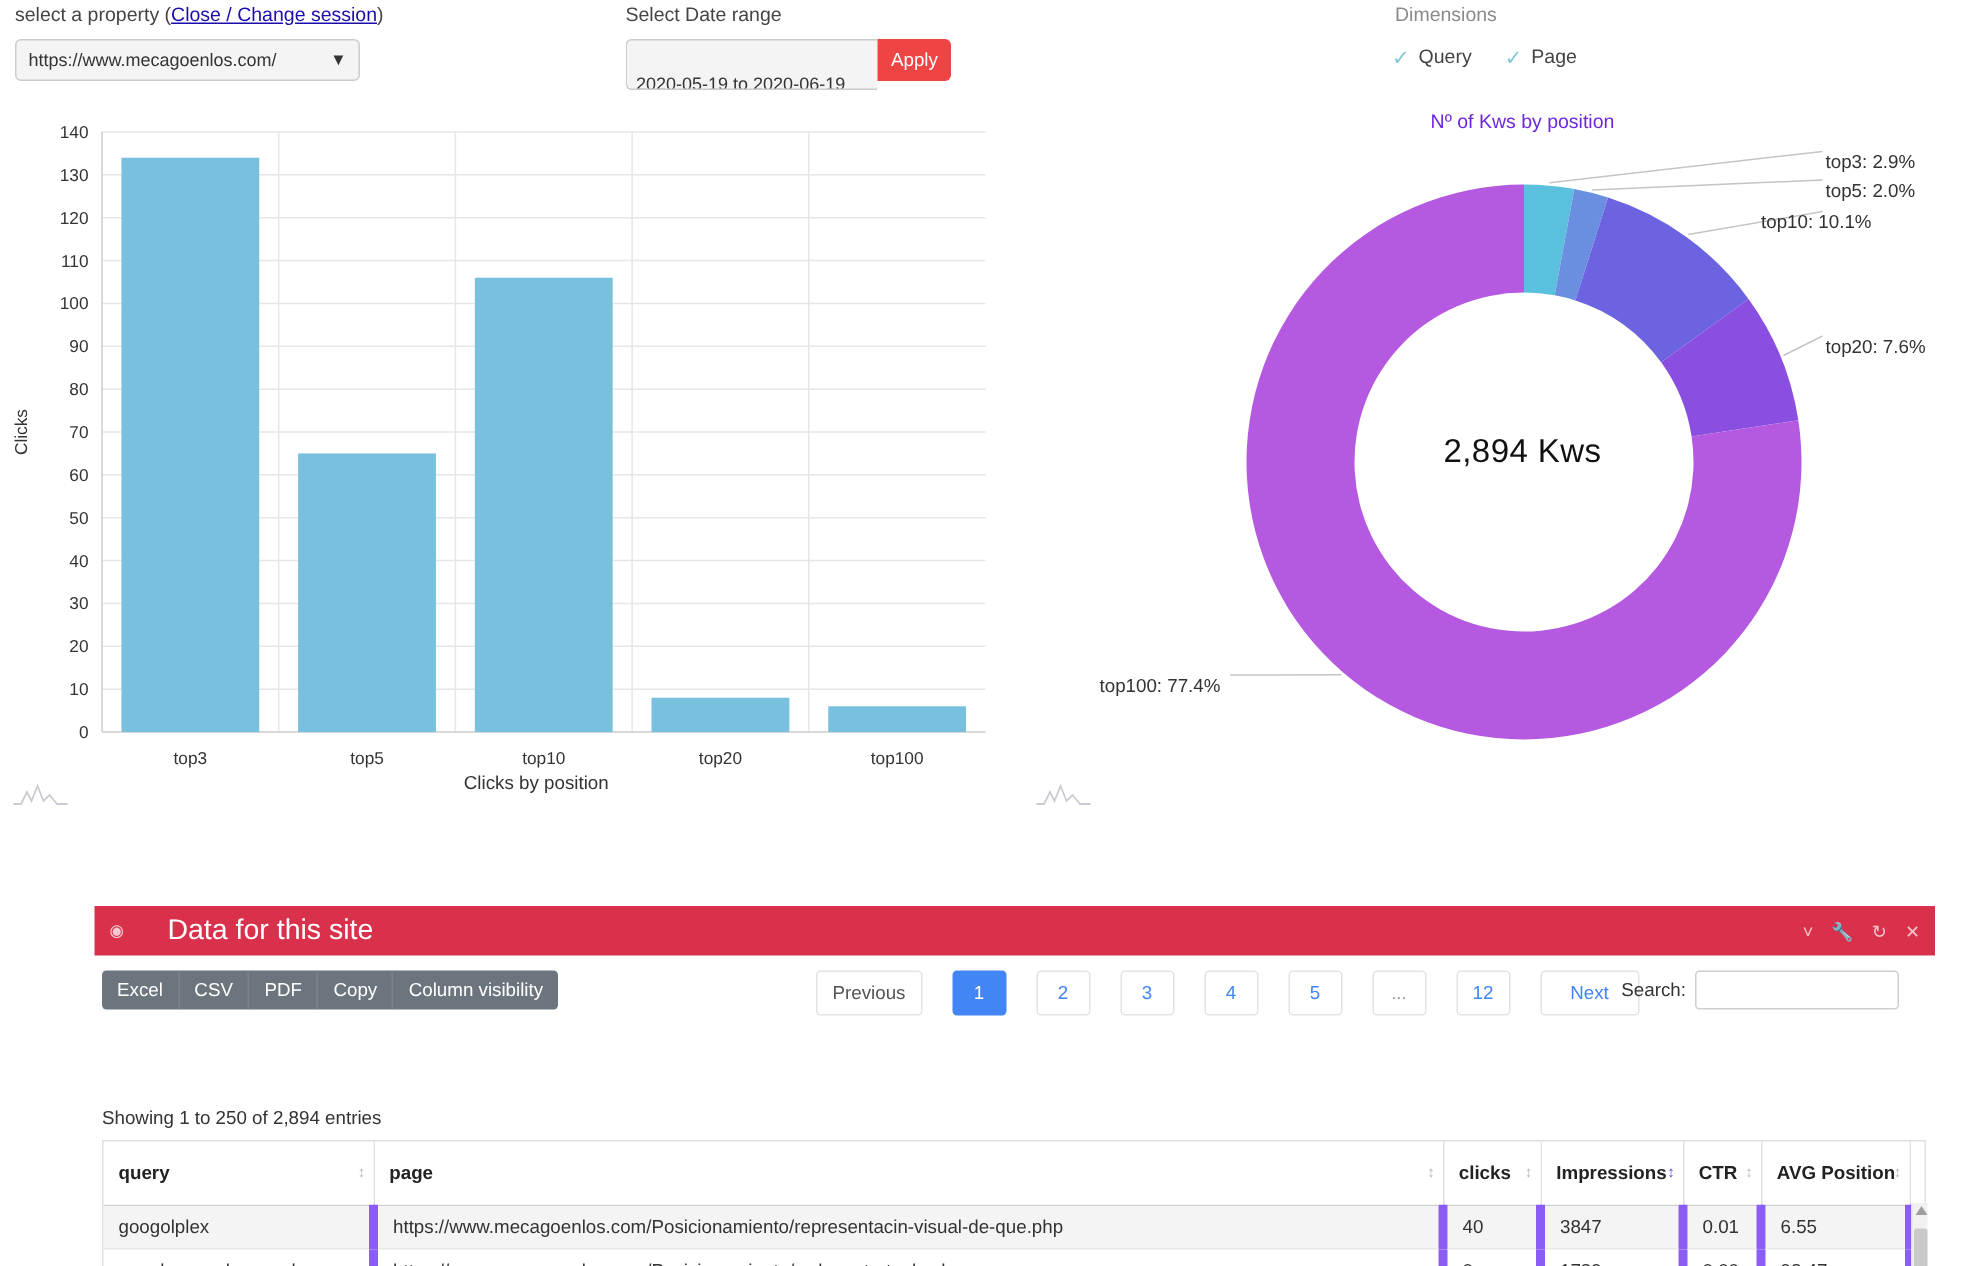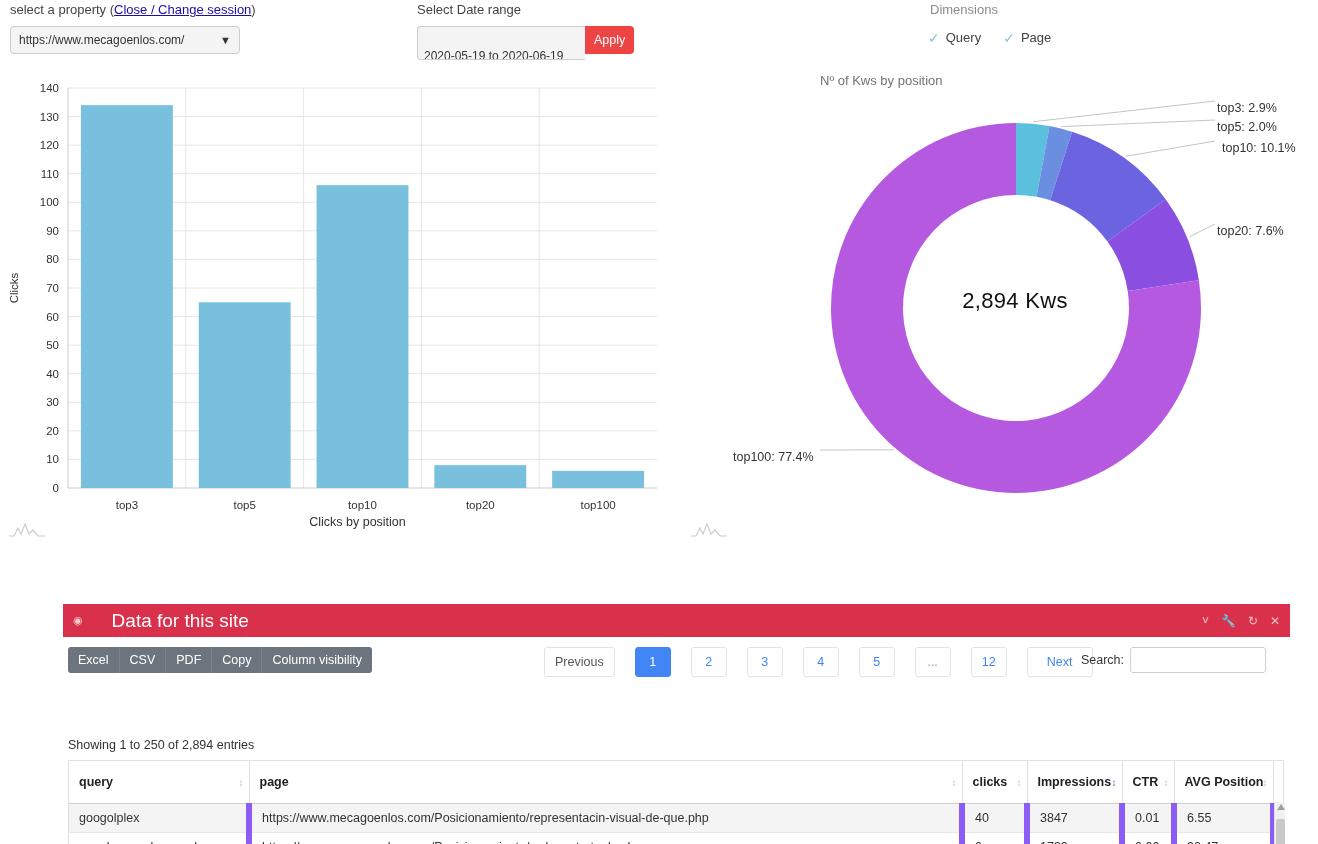--- a/index.html
+++ b/index.html
@@ -101,22 +101,23 @@
     font-size: 12.5px;
     color: #333;
     text-align: center;
   }
 
   
   .donut-title {
     position: absolute;
     left: 820px; top: 73px;
     width: 390px;
+    text-align: center;
     font-size: 13px;
-    color: #737373;
+    color: #6d28d9;
   }
   .donut-center {
     position: absolute;
     left: 855px; top: 288px;
     width: 320px;
     text-align: center;
     font-size: 22px;
     color: #111;
     letter-spacing: 0.3px;
   }
@@ -403,21 +404,21 @@
         <path d="M 301.3660561587412 41.58632645635021 L 455 35" stroke="#c4c4c4" stroke-width="1" fill="none"></path>
         <path d="M 365.44002100277044 71.36925838434618 L 455 56" stroke="#c4c4c4" stroke-width="1" fill="none"></path>
         <path d="M 428.9894376780437 151.98130913742324 L 455 139" stroke="#c4c4c4" stroke-width="1" fill="none"></path>
         <path d="M 134.10709336873566 364.81367815899097 L 60 365" stroke="#c4c4c4" stroke-width="1" fill="none"></path>
       </g>
   </svg>
   <div class="donut-center">2,894 Kws</div>
 
   <div class="donut-leader-label" style="left:1217px; top:101px;">top3: 2.9%</div>
   <div class="donut-leader-label" style="left:1217px; top:120px;">top5: 2.0%</div>
-  <div class="donut-leader-label" style="left:1174px; top:141px;margin-left:48px;">top10: 10.1%</div>
+  <div class="donut-leader-label" style="left:1174px; top:141px;">top10: 10.1%</div>
   <div class="donut-leader-label" style="left:1217px; top:224px;">top20: 7.6%</div>
   <div class="donut-leader-label" style="left:733px; top:450px;">top100: 77.4%</div>
 
   <div class="panel">
     <div class="panel-head">
       <span class="globe">◉</span>
       <span class="ptitle">Data for this site</span>
       <span class="spacer"></span>
       <span class="hicon">˅</span>
       <span class="hicon">🔧</span>

